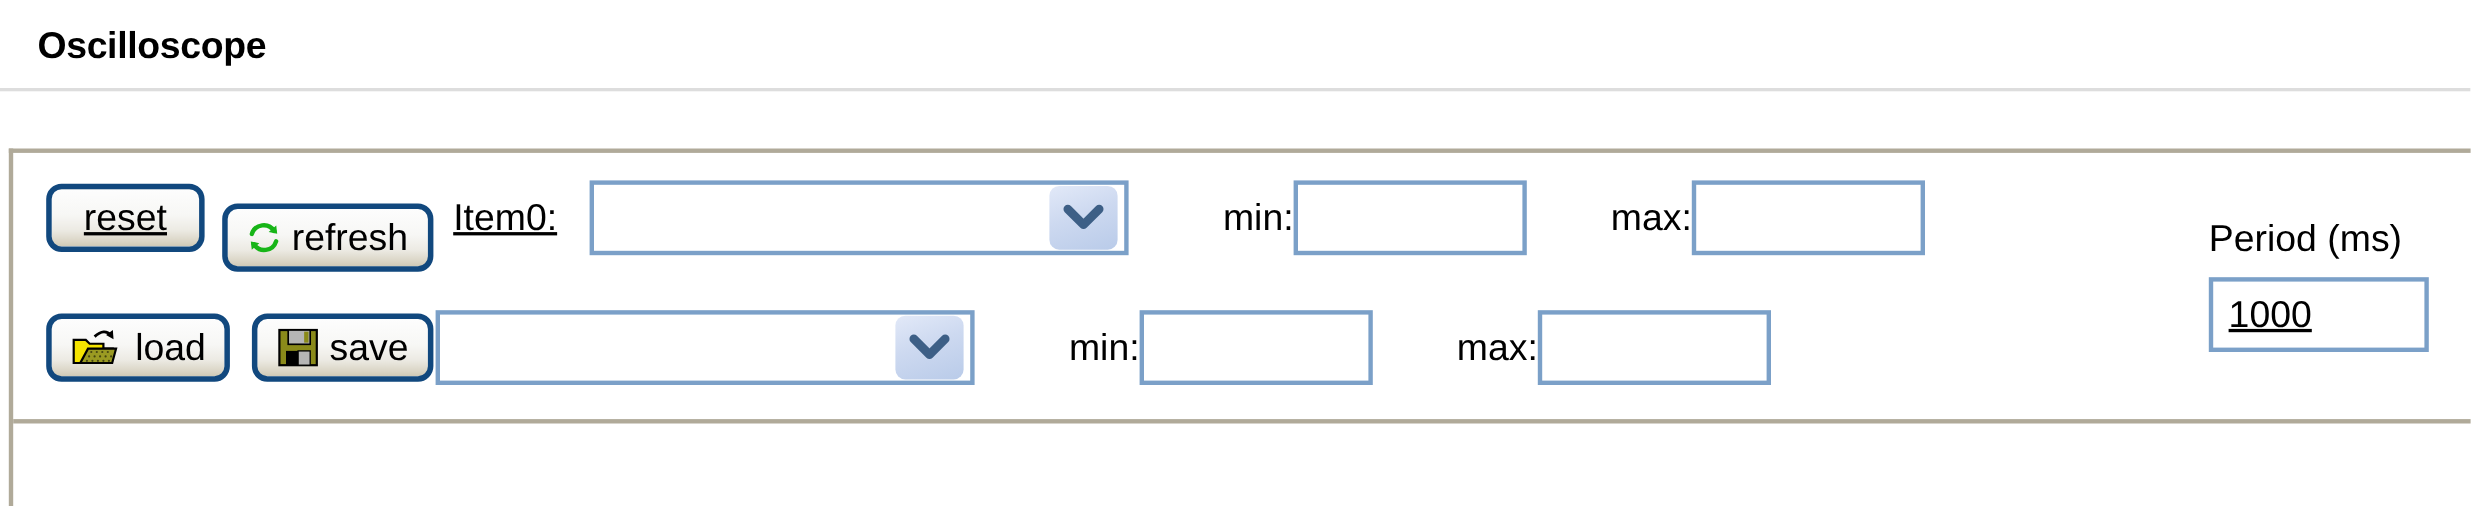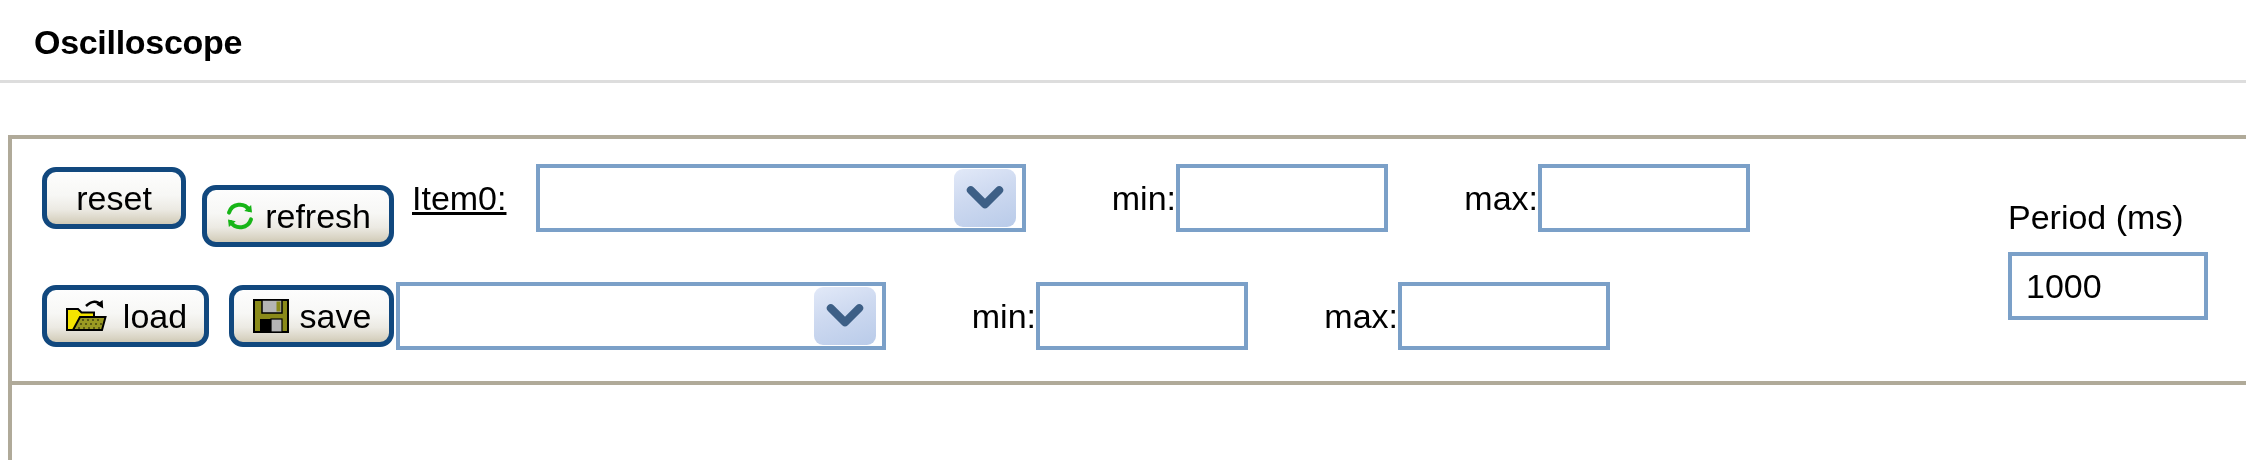--- a/index.html
+++ b/index.html
@@ -83,21 +83,21 @@
         #d9d4c4 92%,
         #cfc9b6 100%);
     font-size: 34px;
     color: #000;
     font-family: "Liberation Sans", sans-serif;
     cursor: pointer;
     padding: 0 18px;
     white-space: nowrap;
     line-height: 1;
   }
-  .btn-reset { width: 180px; }
+  .btn-reset { width: 180px; text-decoration: underline; }
   .btn-refresh { width: 230px; margin-top: 36px; }
   .btn-load { width: 182px; padding: 0 10px; gap: 15px; }
   .btn-save { width: 180px; padding: 0 10px; gap: 8px; }
 
   .btn-gap { width: 22px; }
   .btn-col { width: 352px; display: flex; align-items: center; }
 
   .icon { display: inline-block; flex: none; line-height: 0; }
 
   
@@ -142,21 +142,21 @@
     background: #ffffff;
     font-size: 34px;
     font-family: "Liberation Sans", sans-serif;
     color: #000;
     padding: 0 14px;
     line-height: 60px;
     outline: none;
   }
   .in-min { width: 212px; }
   .in-max { width: 212px; }
-  .in-period { width: 200px; }
+  .in-period { width: 200px; text-decoration: underline; }
   .gap-md { width: 52px; }
 
   
   .period-wrap {
     position: absolute;
     right: 38px;
     top: 50%;
     transform: translateY(-50%);
     display: flex;
     align-items: flex-start;

